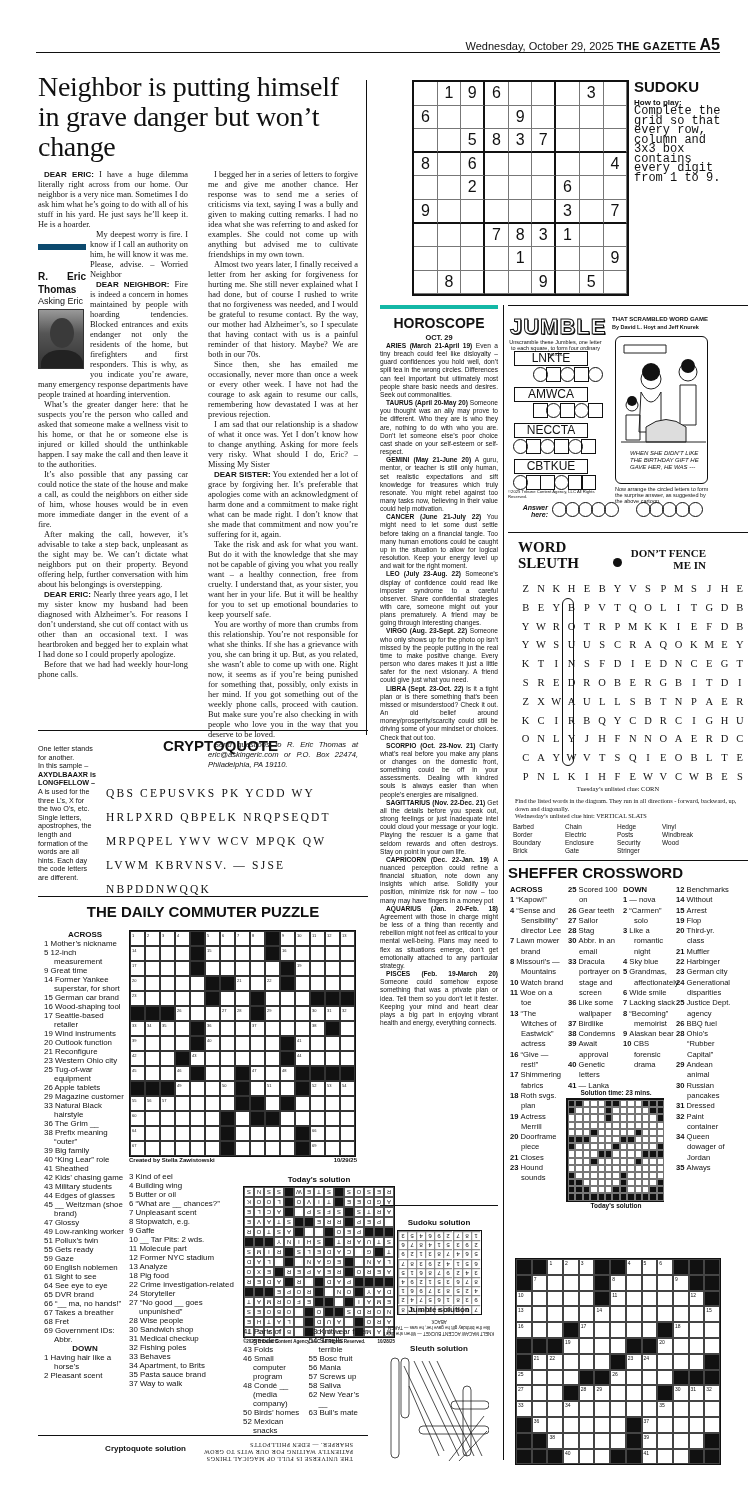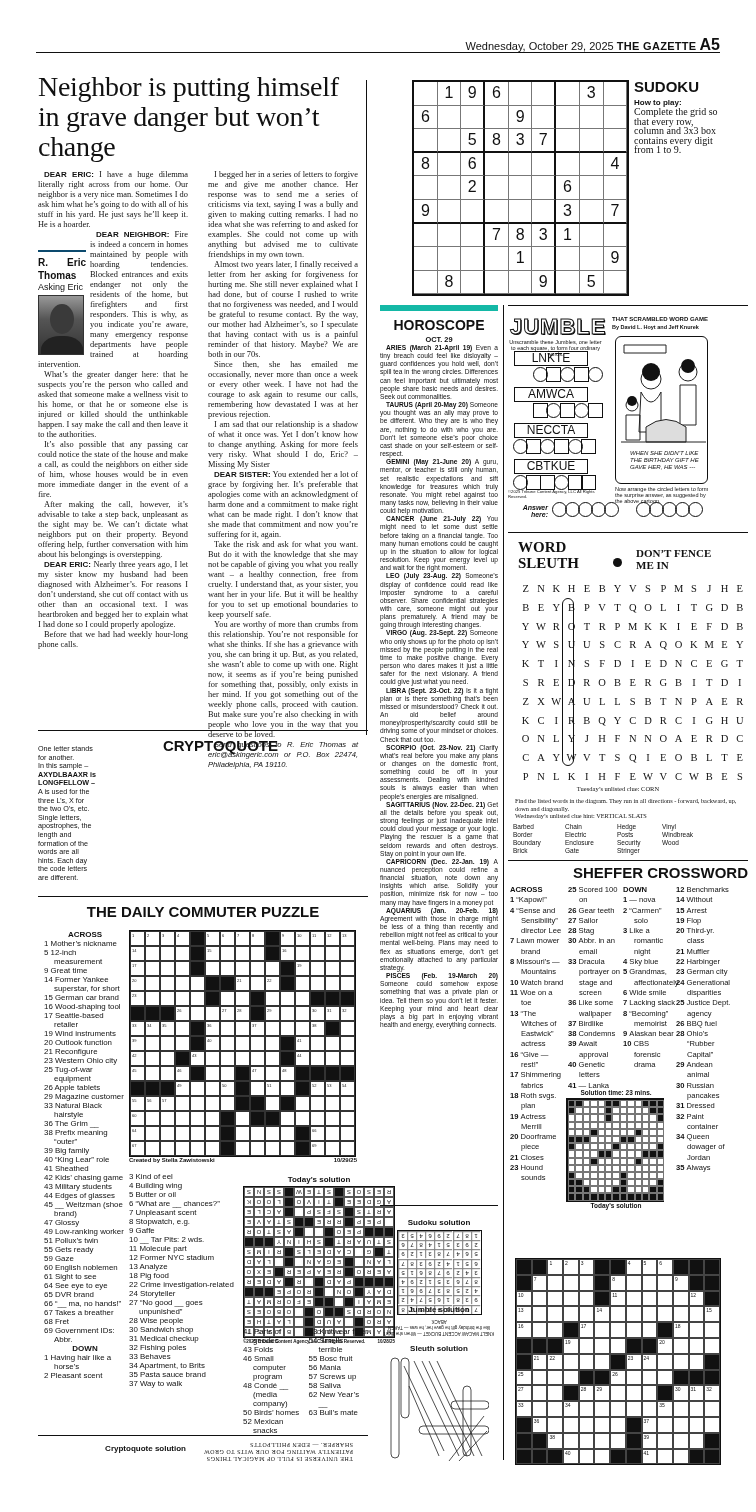--- a/index.html
+++ b/index.html
@@ -10,21 +10,21 @@
 #masthead .date{position:absolute;right:36px;top:-4px;font-family:"Liberation Sans",sans-serif;font-size:11px;white-space:nowrap}
 #masthead .date b{font-weight:700;letter-spacing:.3px}
 #masthead .date .pg{font-size:16px;font-weight:700}
 
 #article{left:38px;top:72px;width:320px}
 #article h1{font-family:"Liberation Serif",serif;font-weight:400;font-size:28px;line-height:30px;letter-spacing:-.3px}
 .cols{display:flex;gap:20px;margin-top:8px}
 .col{width:156px;font-size:8.4px;line-height:10px;text-align:justify}
 .col p{text-indent:6px}
 .col b{font-family:"Liberation Sans",sans-serif;font-size:8px}
-.byline{float:left;width:48px;margin:20px 4px 2px 0;border-top:2px solid #0c4a6e;padding-top:4px}
+.byline{float:left;width:48px;margin:14px 4px 2px 0;border-top:6px solid #0c4a6e;padding-top:20px}
 .byline .nm{font-family:"Liberation Sans",sans-serif;font-weight:700;font-size:10px;line-height:13px}
 .byline .col-name{font-family:"Liberation Sans",sans-serif;font-size:9px}
 .byline .photo{width:46px;height:60px;margin-top:3px;background:linear-gradient(180deg,#999 0%,#555 40%,#333 100%);border:1px solid #333;position:relative;overflow:hidden}
 .byline .photo .head{position:absolute;left:11px;top:8px;width:24px;height:30px;border-radius:50%;background:#3a3a3a}
 .byline .photo .body{position:absolute;left:2px;top:40px;width:42px;height:30px;border-radius:45% 45% 0 0;background:#222}
 .sig{font-family:"Liberation Sans",sans-serif;font-style:italic;font-size:7.6px}
 #vrule1{left:366px;top:80px;height:655px;border-left:1px solid #111}
 
 #crypto{left:38px;top:730px;width:330px;border-top:1px solid #111}
 #crypto .side{position:absolute;left:0;top:14px;width:58px;font-family:"Liberation Sans",sans-serif;font-size:7.2px;line-height:8.6px}
@@ -51,23 +51,23 @@
 #cryptosol .txt{position:absolute;left:155px;top:5px;width:160px;font-size:6px;line-height:7px;transform:rotate(180deg);letter-spacing:.5px}
 
 #sudoku{left:412px;top:80px}
 #sgridS{display:grid;grid-template-columns:repeat(9,23.7px);grid-template-rows:repeat(9,23.6px);border:2px solid #111}
 #sgridS div{border-right:1px solid #777;border-bottom:1px solid #777;font-family:"Liberation Sans",sans-serif;font-size:16px;text-align:center;line-height:22px}
 #sgridS div.rb{border-right:2px solid #111}
 #sgridS div.bb{border-bottom:2px solid #111}
 #sudoku-help{left:634px;top:78px;width:90px}
 #sudoku-help h2{font-family:"Liberation Sans",sans-serif;font-weight:700;font-size:15px}
 #sudoku-help .h{font-family:"Liberation Sans",sans-serif;font-weight:700;font-size:8px;margin-top:3px}
-#sudoku-help .b{font-family:Liberation Serif, serif;font-size:10px;line-height:9.5px}
-
-#horo{left:380px;top:305px;width:118px;border-top:6px solid #14b8a6}
+#sudoku-help .b{font-family:Liberation Mono, monospace;font-size:12px;line-height:9.5px}
+
+#horo{left:380px;top:305px;width:118px;border-top:4px solid #14b8a6}
 #horo h2{text-align:center;font-family:"Liberation Sans",sans-serif;font-weight:700;font-size:14px;margin-top:6px}
 #horo .date{text-align:center;font-family:"Liberation Sans",sans-serif;font-weight:700;font-size:7.4px;margin-top:2px}
 #horo p{font-family:"Liberation Sans",sans-serif;font-size:6.6px;line-height:8.15px;text-align:justify;text-indent:6px}
 #horo p b{font-weight:700}
 #vrule2{left:503px;top:305px;height:1155px;border-left:1px solid #111}
 
 #sudsol{left:380px;top:1205px;width:118px;border-top:1px solid #111}
 #sudsol .t{text-align:center;font-family:"Liberation Sans",sans-serif;font-weight:700;font-size:8px;margin-top:12px}
 #sudsolgrid{margin:3px auto 0;display:grid;grid-template-columns:repeat(9,9.2px);grid-template-rows:repeat(9,9.2px);width:85px;border:1px solid #111}
 #sudsolgrid div{border-right:.5px solid #777;border-bottom:.5px solid #777;font-family:"Liberation Sans",sans-serif;font-size:6px;text-align:center;line-height:8.5px;transform:rotate(180deg)}
@@ -90,31 +90,31 @@
 #jumble .cartoon .cap{position:absolute;left:14px;bottom:12px;font-family:"Liberation Sans",sans-serif;font-size:6px;line-height:7px;font-style:italic}
 #jumble .after{position:absolute;left:107px;top:180px;width:95px;font-family:"Liberation Sans",sans-serif;font-size:5.5px;line-height:6px}
 #jumble .copy{position:absolute;left:0;top:183px;font-family:"Liberation Sans",sans-serif;font-size:4.2px;line-height:5px}
 #jumble .ans{position:absolute;left:8px;top:198px;font-family:"Liberation Sans",sans-serif;font-style:italic;font-weight:700;font-size:7px;line-height:7px;text-align:right;width:32px}
 #jumble .ansboxes{position:absolute;top:196px;display:flex}
 #jumble .ansboxes span{width:15px;height:15px;border:1.3px solid #111;border-radius:50%;margin-right:-2px}
 
 #sleuth{left:508px;top:532px;width:240px;border-top:1px solid #111}
 #sleuth .logo{position:absolute;left:10px;top:6px;font-family:"Liberation Serif",serif;font-weight:700;font-size:15px;line-height:16px}
 #sleuth .dot{position:absolute;left:105px;top:25px;width:9px;height:9px;border-radius:50%;background:#111}
-#sleuth .theme{position:absolute;left:128px;top:14px;width:90px;text-align:left;font-family:"Liberation Serif",serif;font-weight:700;font-size:11px;line-height:12px}
+#sleuth .theme{position:absolute;left:108px;top:14px;width:90px;text-align:right;font-family:"Liberation Serif",serif;font-weight:700;font-size:11px;line-height:12px}
 #wsgrid{position:absolute;left:10px;top:47px;font-family:"Liberation Serif",serif;font-size:10.5px;line-height:18.8px;letter-spacing:0}
 #wsgrid .row{display:flex}
 #wsgrid .row span{width:15.3px;text-align:center}
 #wsgrid .oval{position:absolute;left:44px;top:-1px;width:12px;height:159px;border:1px solid #111;border-radius:6px}
 #sleuth .prev{position:absolute;left:0;width:220px;top:252px;text-align:center;font-size:6.5px}
 #sleuth .inst{position:absolute;left:7px;top:264px;width:230px;font-size:6.3px;line-height:7.5px}
 #sleuth .words{position:absolute;left:5px;top:290px;width:230px;display:grid;grid-template-columns:52px 52px 45px 50px;font-family:"Liberation Sans",sans-serif;font-size:6.5px;line-height:8px}
 
 #sheffer{left:508px;top:860px;width:240px;border-top:1px solid #111}
-#sheffer h2{text-align:right;font-family:"Liberation Sans",sans-serif;font-weight:700;font-size:15px;margin-top:3px}
+#sheffer h2{text-align:left;font-family:"Liberation Sans",sans-serif;font-weight:700;font-size:15px;margin-top:3px}
 .sc{position:absolute;font-family:"Liberation Sans",sans-serif;font-size:7.6px;line-height:10.3px}
 .sc .hd{font-weight:700}
 .sc .c{padding-left:11px;text-indent:-11px}
 .sc .c b{font-weight:700}
 #shsol{position:absolute;left:58px;top:228px;width:100px}
 #shsol .t{text-align:center;font-family:"Liberation Sans",sans-serif;font-weight:700;font-size:6.5px}
 #shsolgrid{width:98px;height:104px;background:#111;margin-top:2px;display:grid;grid-template-columns:repeat(13,7.4px);grid-template-rows:repeat(14,7.2px);padding:2px}
 #shsolgrid div{background:#fff;border:.3px solid #777}
 #shsolgrid div.b{background:#111}
 #shgrid{position:absolute;left:7px;top:397px;display:grid;grid-template-columns:repeat(13,15.7px);grid-template-rows:repeat(13,15.8px);border:1px solid #111}
@@ -139,20 +139,21 @@
     <div class="col" id="acol1">
         <p><b>DEAR ERIC:</b> I have a huge dilemma literally right across from our home. Our neighbor is a very nice man. Sometimes I do ask him what he’s going to do with all of his stuff in his yard. He just says he’ll keep it. He is a hoarder.</p>
         <div class="byline">
           <div class="nm">R. Eric Thomas</div>
           <div class="col-name">Asking Eric</div>
           <div class="photo">
             <div class="head"></div>
             <div class="body"></div>
           </div>
         </div>
+        <p>My deepest worry is fire. I know if I call an authority on him, he will know it was me. Please, advise. – Worried Neighbor</p>
         <p><b>DEAR NEIGHBOR:</b> Fire is indeed a concern in homes maintained by people with hoarding tendencies. Blocked entrances and exits endanger not only the residents of the home, but firefighters and first responders. This is why, as you indicate you’re aware, many emergency response departments have people trained at hoarding intervention.</p>
         <p>What’s the greater danger here: that he suspects you’re the person who called and asked that someone make a wellness visit to his home, or that he or someone else is injured or killed should the unthinkable happen. I say make the call and then leave it to the authorities.</p>
         <p>It’s also possible that any passing car could notice the state of the house and make a call, as could the neighbors on either side of him, whose houses would be in even more immediate danger in the event of a fire.</p>
         <p>After making the call, however, it’s advisable to take a step back, unpleasant as the sight may be. We can’t dictate what neighbors put on their property. Beyond offering help, further conversation with him about his belongings is overstepping.</p>
         <p><b>DEAR ERIC:</b> Nearly three years ago, I let my sister know my husband had been diagnosed with Alzheimer’s. For reasons I don’t understand, she cut off contact with us other than an occasional text. I was heartbroken and begged her to explain what I had done so I could properly apologize.</p>
         <p>Before that we had had weekly hour-long phone calls.</p>
       </div>
     <div class="col" id="acol2">
         <p>I begged her in a series of letters to forgive me and give me another chance. Her response was to send me a series of criticisms via text, saying I was a bully and given to making cutting remarks. I had no idea what she was referring to and asked for examples. She could not come up with anything but advised me to cultivate friendships in my own town.</p>
         <p>Almost two years later, I finally received a letter from her asking for forgiveness for hurting me. She still never explained what I had done, but of course I rushed to write that no forgiveness was needed, and I would be grateful to resume contact. By the way, our mother had Alzheimer’s, so I speculate that having contact with us is a painful reminder of that history. Maybe? We are both in our 70s.</p>
@@ -168,20 +169,27 @@
 <div id="vrule1" class="abs"></div>
 
 <div id="crypto" class="abs" style="height:160px">
   <div class="side" id="cryptoSide">
       <div>One letter stands for another.</div>
       <div>In this sample –</div>
       <div style="font-weight: 700;">AXYDLBAAXR is LONGFELLOW –</div>
       <div>A is used for the three L’s, X for the two O’s, etc. Single letters, apostrophes, the length and formation of the words are all hints. Each day the code letters are different.</div>
     </div>
   <h2>CRYPTOQUOTE</h2>
+  <div class="lines" id="cryptoLines">
+      <div>QBS  CEPUSVKS  PK  YCDD  WY</div>
+      <div>HRLPXRD  QBPELK  NRQPSEQDT</div>
+      <div>MRPQPEL  YWV  WCV  MPQK  QW</div>
+      <div>LVWM   KBRVNSV.   —   SJSE</div>
+      <div>NBPDDNWQQK</div>
+    </div>
 </div>
 
 <div id="commuter" class="abs" style="height:535px">
   <h2>THE DAILY COMMUTER PUZZLE</h2>
   <div class="clue-col" id="cAcross" style="left:6px;top:33px;width:82px">
       <div class="hd">ACROSS</div>
       <div class="c">1 Mother’s nickname</div>
       <div class="c">5 12-inch measurement</div>
       <div class="c">9 Great time</div>
       <div class="c">14 Former Yankee superstar, for short</div>

